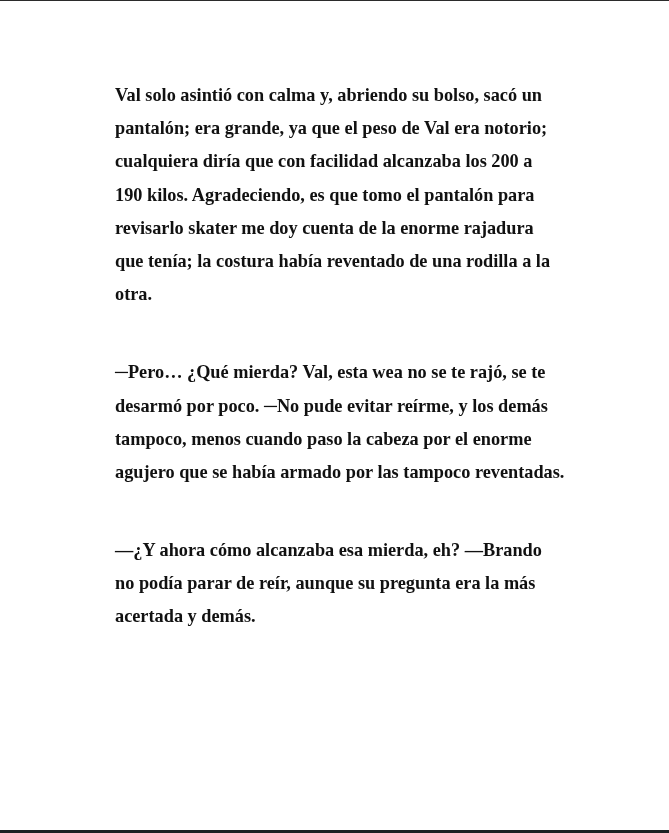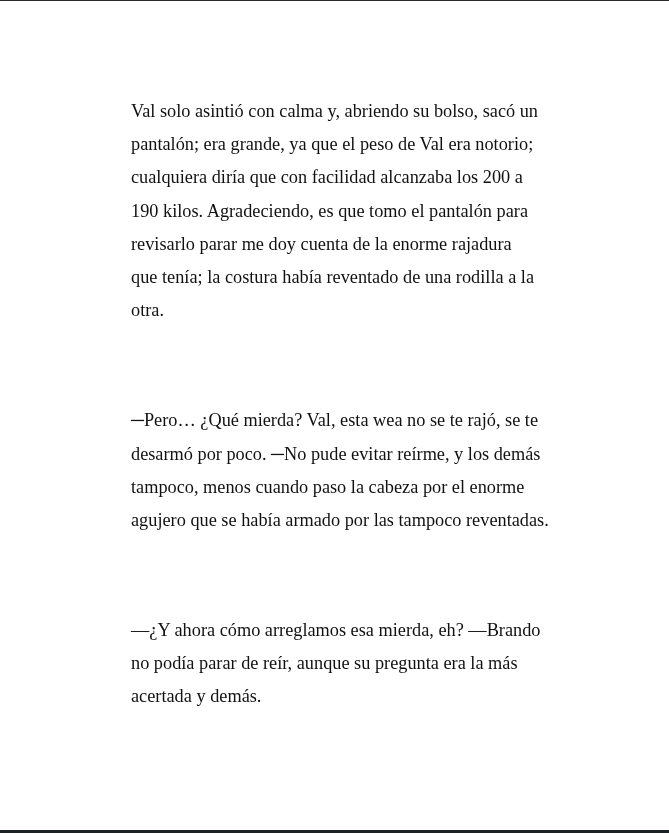--- a/index.html
+++ b/index.html
@@ -29,24 +29,25 @@
       height: 3px;
       background: #1c2123;
     }
     .page {
       position: absolute;
       left: 115px;
       top: 79px;
       width: 450px;
     }
     .para {
-      margin: 16px;
+      margin: 0;
       font-size: 18.3px;
       line-height: 33.2px;
       white-space: nowrap;
+      font-weight: bold;
     }
     .line {
       display: block;
       height: 33.2px;
     }
     .gap-lg {
       height: 45px;
     }
   </style>
 </head>
@@ -54,38 +55,38 @@
 
 <div class="top-border"></div>
 
 <div class="page">
 
   <p class="para">
     <span class="line">Val solo asintió con calma y, abriendo su bolso, sacó un</span>
     <span class="line">pantalón; era grande, ya que el peso de Val era notorio;</span>
     <span class="line">cualquiera diría que con facilidad alcanzaba los 200 a</span>
     <span class="line">190 kilos. Agradeciendo, es que tomo el pantalón para</span>
-    <span class="line">revisarlo parar me doy cuenta de la enorme rajadura</span>
+    <span class="line">revisarlo skater me doy cuenta de la enorme rajadura</span>
     <span class="line">que tenía; la costura había reventado de una rodilla a la</span>
     <span class="line">otra.</span>
   </p>
 
   <div class="gap-lg"></div>
 
   <p class="para">
     <span class="line">─Pero… ¿Qué mierda? Val, esta wea no se te rajó, se te</span>
     <span class="line">desarmó por poco. ─No pude evitar reírme, y los demás</span>
     <span class="line">tampoco, menos cuando paso la cabeza por el enorme</span>
     <span class="line">agujero que se había armado por las tampoco reventadas.</span>
   </p>
 
   <div class="gap-lg"></div>
 
   <p class="para">
-    <span class="line">—¿Y ahora cómo arreglamos esa mierda, eh? —Brando</span>
+    <span class="line">—¿Y ahora cómo alcanzaba esa mierda, eh? —Brando</span>
     <span class="line">no podía parar de reír, aunque su pregunta era la más</span>
     <span class="line">acertada y demás.</span>
   </p>
 
 
 </div>
 
 <div class="bottom-border"></div>
 
 </body></html>

